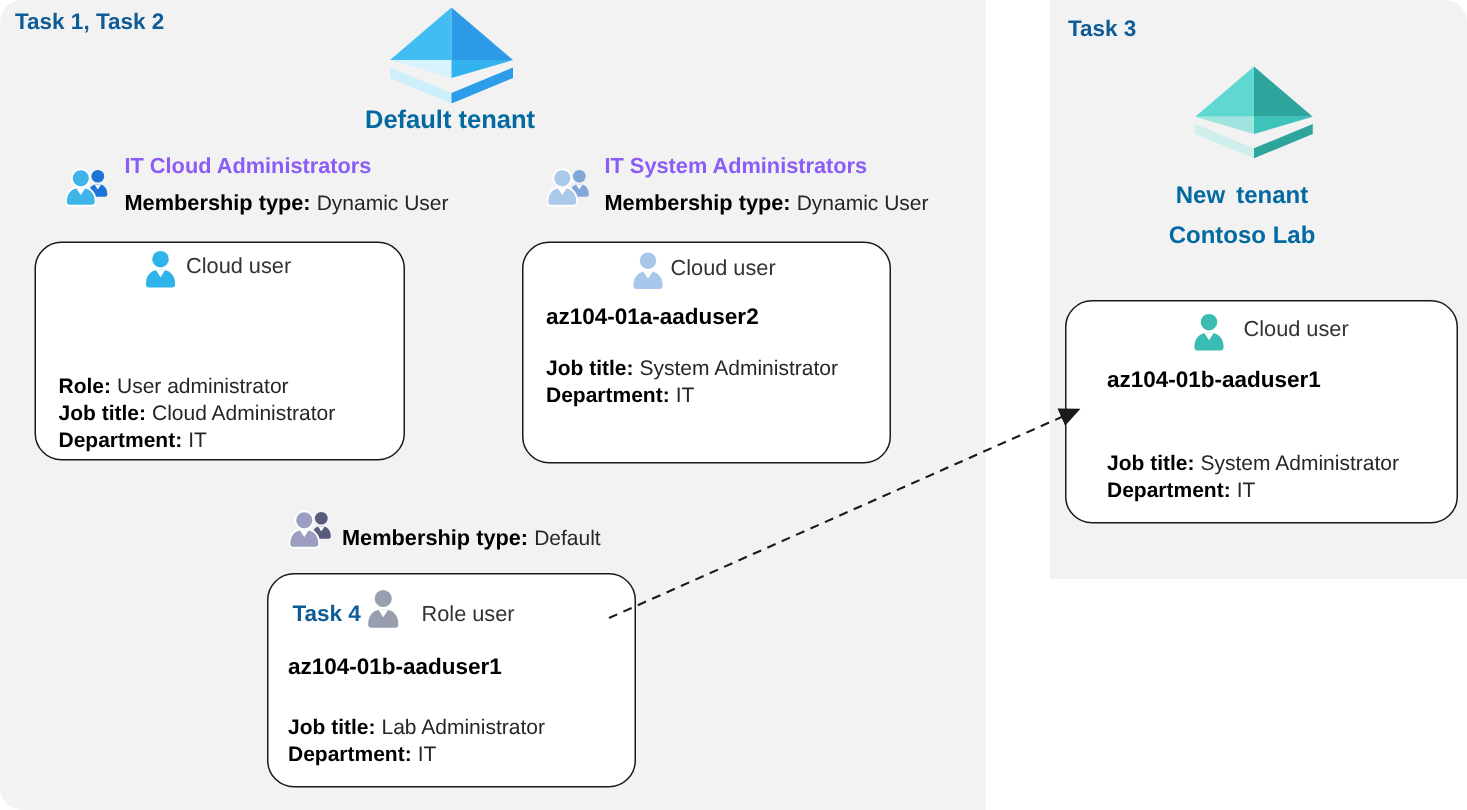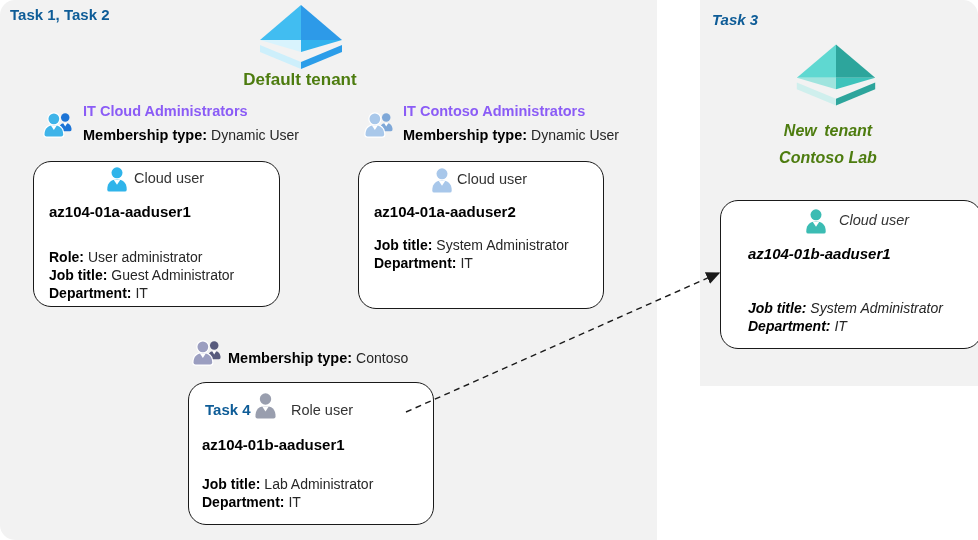--- a/index.html
+++ b/index.html
@@ -1,22 +1,22 @@
 <!DOCTYPE html>
 <html><head>
 <meta charset="utf-8">
 <style>
   html,body{margin:0;padding:0;background:#fff;}
   .canvas{position:relative;width:978px;height:540px;background:#ffffff;
           font-family:"Liberation Sans",sans-serif;overflow:hidden;color:#1f1f1f;border-radius:15px;}
   .panel{position:absolute;background:#f2f2f2;}
   .abs{position:absolute;}
-  .card{position:absolute;background:#ffffff;border:1.5px solid #1a1a1a;border-radius:18px;margin-left:10px;}
+  .card{position:absolute;background:#ffffff;border:1.5px solid #1a1a1a;border-radius:18px;}
   .task-label{font-size:15px;font-weight:700;color:#0e5c97;white-space:nowrap;}
-  .tenant-title{font-size:17px;font-weight:700;color:#4d7c0f;text-align:center;white-space:nowrap;}
+  .tenant-title{font-size:17px;font-weight:700;color:#0369a1;text-align:center;white-space:nowrap;}
   .group-title{font-size:14.5px;font-weight:700;color:#8b5cf6;white-space:nowrap;}
   .field{font-size:14px;color:#262626;line-height:18px;white-space:nowrap;}
   .lbl{font-weight:700;color:#000;margin-right:4px;}
   .user-type{font-size:14.5px;color:#333;white-space:nowrap;}
   .user-name{font-size:15px;font-weight:700;color:#000;white-space:nowrap;}
   svg{display:block;}
 </style>
 </head>
 <body>
 
@@ -59,27 +59,26 @@
 
     <div class="card" style="left:23px;top:161px;width:245px;height:144px;">
       <svg class="abs" style="left:71px;top:4px;" width="24" height="28" viewBox="0 0 24 28">
         <g fill="#2fb4ea">
           <circle cx="12" cy="6.8" r="5.5"></circle>
           <path d="M12 13.6 C6 13.6 2.9 17 2.4 21.6 L2.3 23.7 Q2.3 25.6 4.2 25.6 L19.8 25.6 Q21.7 25.6 21.7 23.7 L21.6 21.6 C21.1 17 18 13.6 12 13.6 Z"></path>
         </g>
         <path d="M8.7 13.7 L12 18.8 L15.3 13.7 Z" fill="#fff"></path>
       </svg>
       <div class="abs user-type" style="left:100px;top:8px;">Cloud user</div>
-      <div class="abs user-name" style="left:15px;top:41px;">az104-01a-aaduser1</div>
       <div class="abs" style="left:15px;top:86px;">
         <div class="field">
           <span class="lbl">Role:</span><span>User administrator</span>
         </div>
         <div class="field">
-          <span class="lbl">Job title:</span><span>Guest Administrator</span>
+          <span class="lbl">Job title:</span><span>Cloud Administrator</span>
         </div>
         <div class="field">
           <span class="lbl">Department:</span><span>IT</span>
         </div>
       </div>
     </div>
 
     <svg class="abs" style="left:364px;top:109px;" width="31" height="29" viewBox="0 0 30 28">
       <g fill="#7fa8d8">
         <circle cx="21.5" cy="8.2" r="4.1"></circle>
@@ -89,21 +88,21 @@
       <g fill="#fff" stroke="#fff" stroke-width="2.4">
         <circle cx="10.5" cy="9.5" r="5.2"></circle>
         <path d="M10.5 15.6 C4.9 15.6 2.1 18.8 1.6 23 L1.5 24.7 Q1.5 26.6 3.4 26.6 L17.6 26.6 Q19.5 26.6 19.5 24.7 L19.4 23 C18.9 18.8 16.1 15.6 10.5 15.6 Z"></path>
       </g>
       <g fill="#a9c8ea">
         <circle cx="10.5" cy="9.5" r="5.2"></circle>
         <path d="M10.5 15.6 C4.9 15.6 2.1 18.8 1.6 23 L1.5 24.7 Q1.5 26.6 3.4 26.6 L17.6 26.6 Q19.5 26.6 19.5 24.7 L19.4 23 C18.9 18.8 16.1 15.6 10.5 15.6 Z"></path>
       </g>
       <path d="M7.5 15.7 L10.5 20.3 L13.5 15.7 Z" fill="#fff"></path>
     </svg>
-    <div class="abs group-title" style="left:403px;top:103px;">IT Contoso Administrators</div>
+    <div class="abs group-title" style="left:403px;top:103px;">IT System Administrators</div>
     <div class="abs field" style="left:403px;top:126px;">
       <span class="lbl" style="font-size:14.5px;">Membership type:</span><span>Dynamic User</span>
     </div>
 
     <div class="card" style="left:348px;top:161px;width:244px;height:146px;">
       <svg class="abs" style="left:71px;top:5px;" width="24" height="28" viewBox="0 0 24 28">
         <g fill="#a8c7ea">
           <circle cx="12" cy="6.8" r="5.5"></circle>
           <path d="M12 13.6 C6 13.6 2.9 17 2.4 21.6 L2.3 23.7 Q2.3 25.6 4.2 25.6 L19.8 25.6 Q21.7 25.6 21.7 23.7 L21.6 21.6 C21.1 17 18 13.6 12 13.6 Z"></path>
         </g>
@@ -131,21 +130,21 @@
         <circle cx="10.5" cy="9.5" r="5.2"></circle>
         <path d="M10.5 15.6 C4.9 15.6 2.1 18.8 1.6 23 L1.5 24.7 Q1.5 26.6 3.4 26.6 L17.6 26.6 Q19.5 26.6 19.5 24.7 L19.4 23 C18.9 18.8 16.1 15.6 10.5 15.6 Z"></path>
       </g>
       <g fill="#9b9ec0">
         <circle cx="10.5" cy="9.5" r="5.2"></circle>
         <path d="M10.5 15.6 C4.9 15.6 2.1 18.8 1.6 23 L1.5 24.7 Q1.5 26.6 3.4 26.6 L17.6 26.6 Q19.5 26.6 19.5 24.7 L19.4 23 C18.9 18.8 16.1 15.6 10.5 15.6 Z"></path>
       </g>
       <path d="M7.5 15.7 L10.5 20.3 L13.5 15.7 Z" fill="#fff"></path>
     </svg>
     <div class="abs field" style="left:228px;top:349px;">
-      <span class="lbl" style="font-size:14.5px;">Membership type:</span><span>Contoso</span>
+      <span class="lbl" style="font-size:14.5px;">Membership type:</span><span>Default</span>
     </div>
 
     <div class="card" style="left:178px;top:382px;width:244px;height:141px;">
       <div class="abs task-label" style="left:16px;top:18px;">Task 4</div>
       <svg class="abs" style="left:64px;top:9px;" width="25" height="29" viewBox="0 0 24 28">
         <g fill="#999eae">
           <circle cx="12" cy="6.8" r="5.5"></circle>
           <path d="M12 13.6 C6 13.6 2.9 17 2.4 21.6 L2.3 23.7 Q2.3 25.6 4.2 25.6 L19.8 25.6 Q21.7 25.6 21.7 23.7 L21.6 21.6 C21.1 17 18 13.6 12 13.6 Z"></path>
         </g>
         <path d="M8.7 13.7 L12 18.8 L15.3 13.7 Z" fill="#fff"></path>
@@ -156,21 +155,21 @@
         <div class="field">
           <span class="lbl">Job title:</span><span>Lab Administrator</span>
         </div>
         <div class="field">
           <span class="lbl">Department:</span><span>IT</span>
         </div>
       </div>
     </div>
   </div>
 
-  <div class="panel" style="left:700px;top:0;width:278px;height:386px;font-style:italic;">
+  <div class="panel" style="left:700px;top:0;width:278px;height:386px;">
 
     <div class="abs task-label" style="left:12px;top:11px;">Task 3</div>
 
     <svg class="abs" style="left:93px;top:43px;" width="86" height="63" viewBox="0 0 90 65">
       <polygon points="45,1 4,36 45,36" fill="#5fd8d1"></polygon>
       <polygon points="45,1 86,36 45,36" fill="#2da59c"></polygon>
       <polygon points="4,36 45,48 45,36" fill="#9fe4de"></polygon>
       <polygon points="86,36 45,48 45,36" fill="#3ec3bb"></polygon>
       <polygon points="4,41 45,58 45,65 4,48" fill="#cfefed"></polygon>
       <polygon points="45,58 86,41 86,48 45,65" fill="#2da59c"></polygon>

